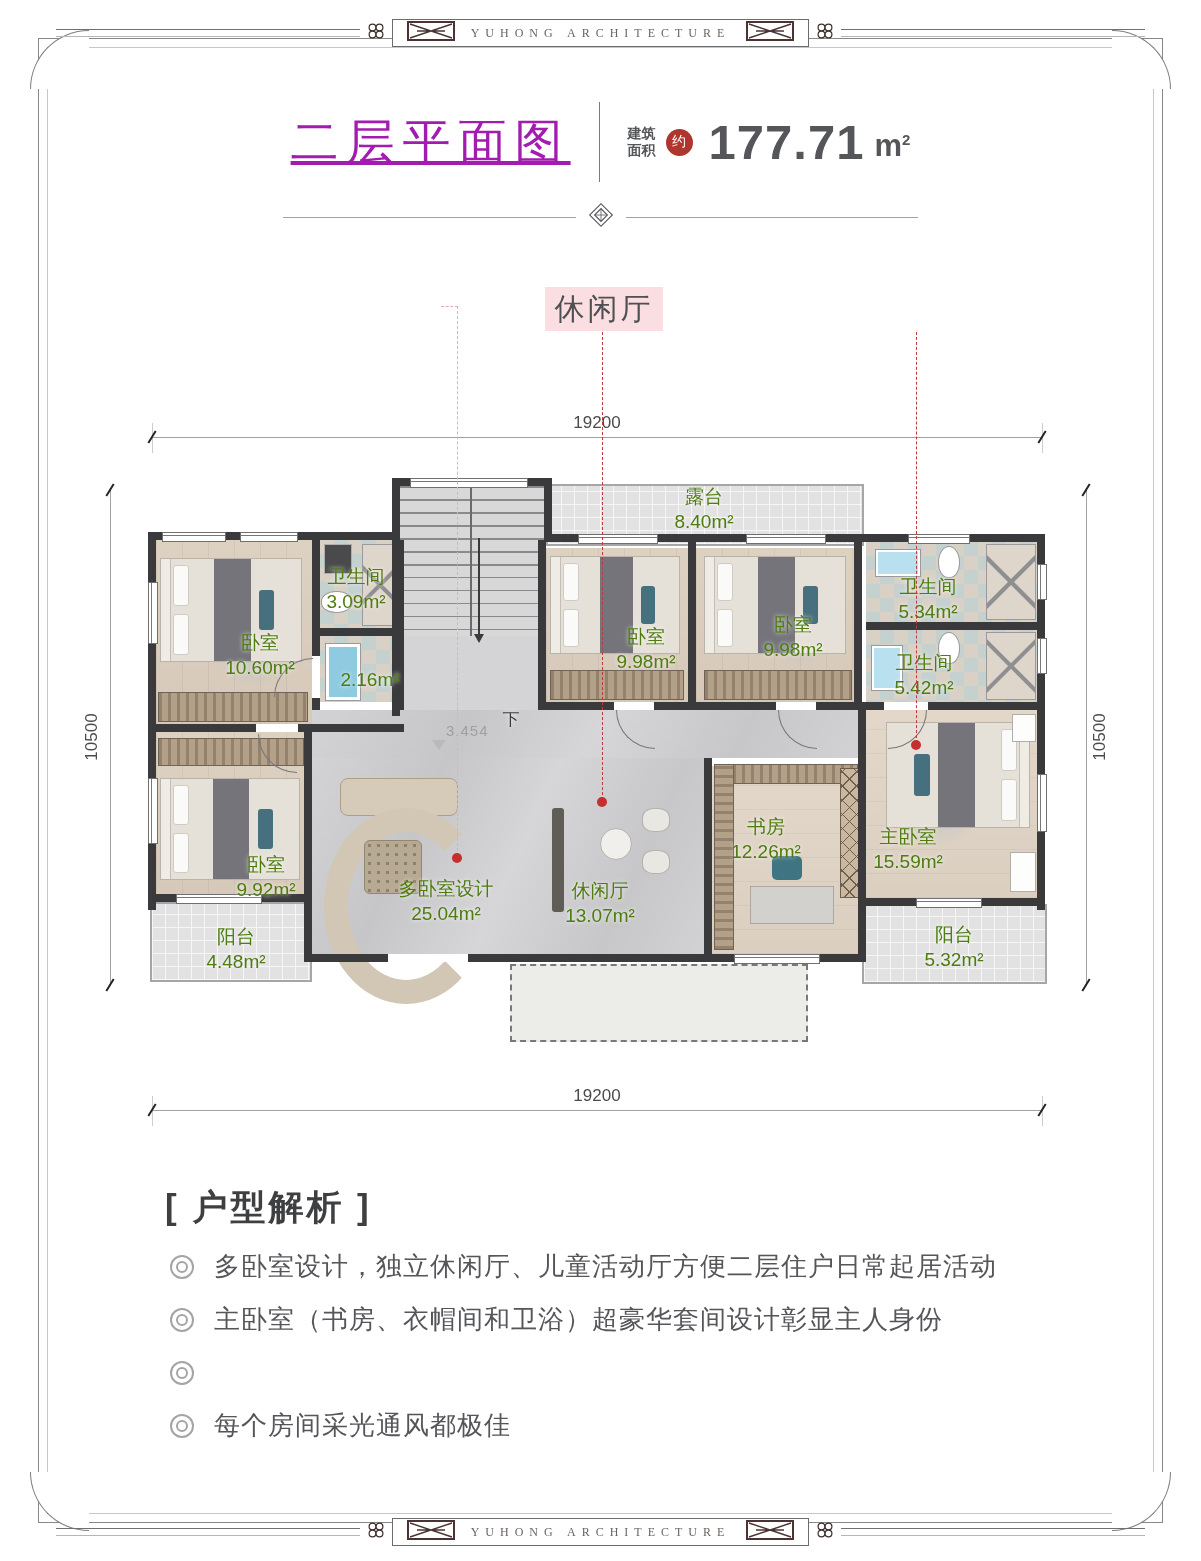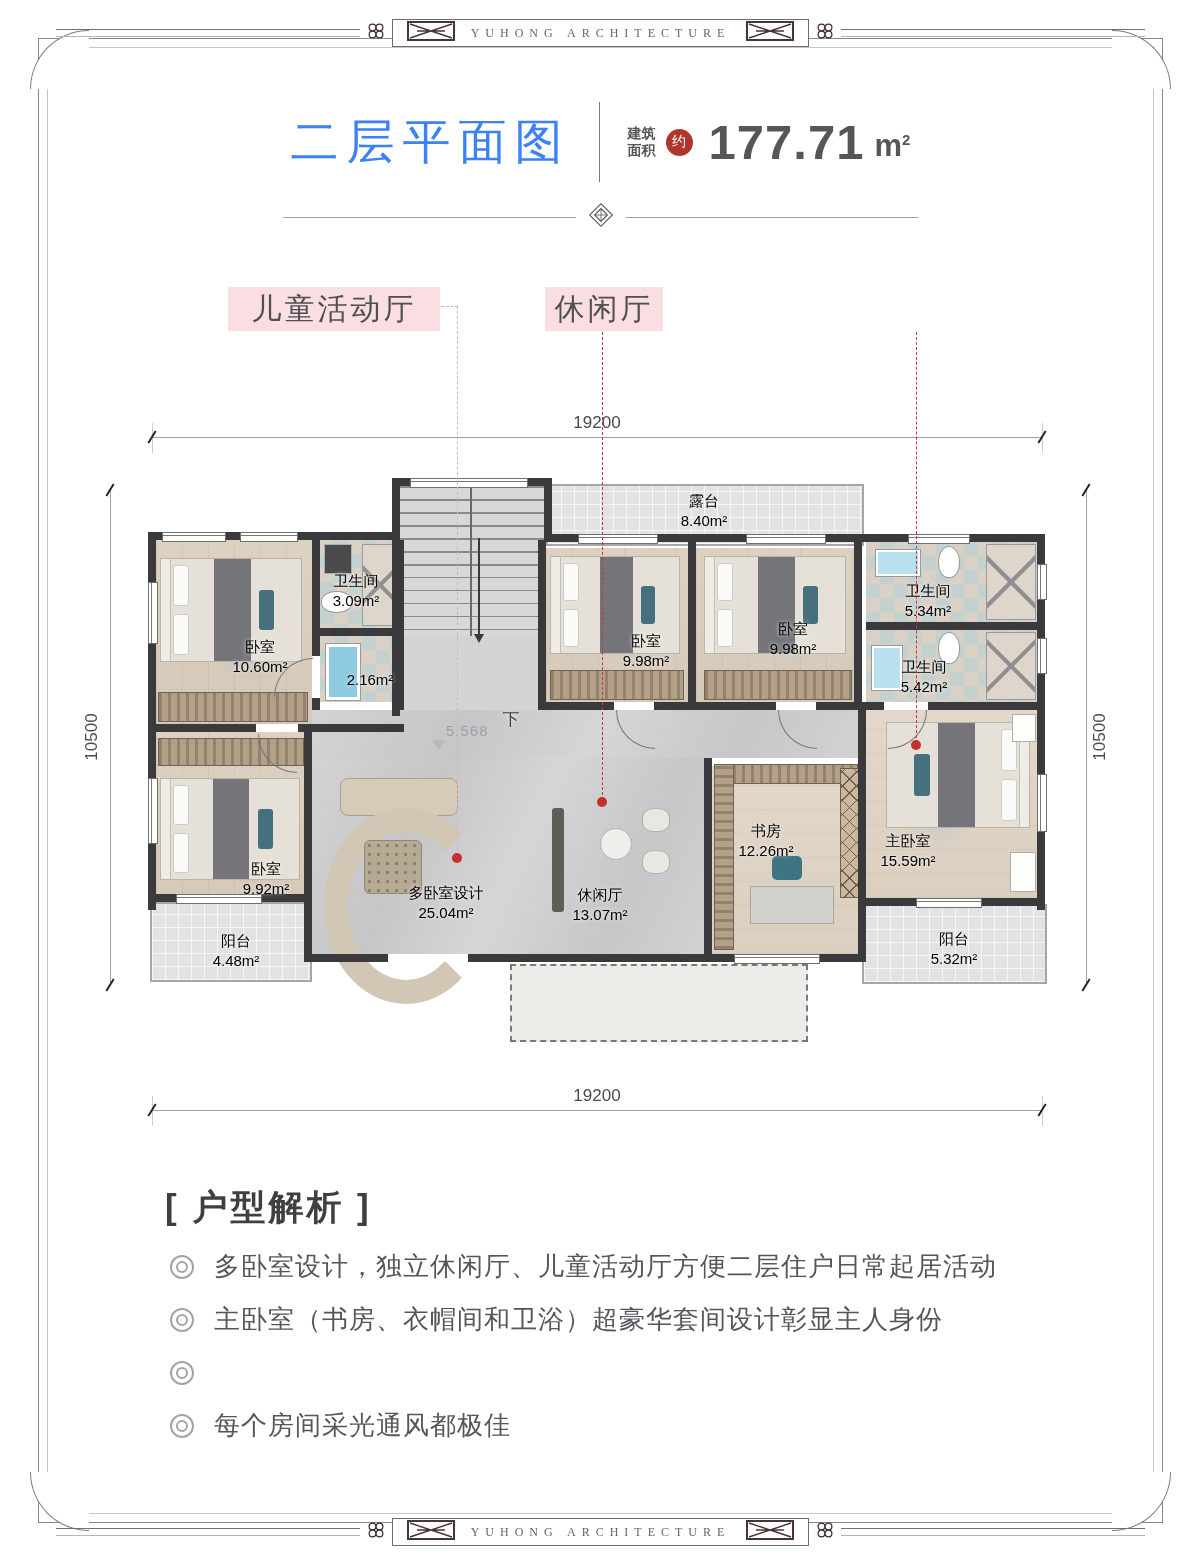--- a/index.html
+++ b/index.html
@@ -16,21 +16,21 @@
   
   .band{position:absolute;left:56px;right:56px;height:30px;display:flex;align-items:center;z-index:30;background:transparent;}
   .band-top{top:18px;}
   .band-bottom{bottom:14px;}
   .band .line{flex:1;height:6px;border-top:1px solid #6f7072;border-bottom:1px solid #b5b6b8;}
   .band .cbox{border:1px solid #6b6c6e;height:26px;display:flex;align-items:center;gap:16px;padding:0 14px;background:#fff;}
   .brand-text{font-family:"Liberation Serif","DejaVu Serif",serif;font-size:12px;letter-spacing:6px;color:#6b6360;white-space:nowrap;}
   .motif{flex:0 0 auto;margin:0 6px;}
   
   .title-row{position:absolute;top:102px;left:0;width:100%;display:flex;justify-content:center;align-items:center;gap:28px;z-index:5;}
-  .title-cn{font-size:48px;color:#3b82f6;letter-spacing:8px;font-weight:500;}
+  .title-cn{font-size:48px;color:#a21caf;letter-spacing:8px;font-weight:500;text-decoration:underline;}
   .vdiv{width:1px;height:80px;background:#797a7c;}
   .area-group{display:flex;align-items:center;gap:10px;}
   .area-lines{font-size:14px;font-weight:bold;color:#55565a;line-height:1.25;}
   .badge{width:27px;height:27px;border-radius:50%;background:#ae362d;color:#fff;font-size:14px;display:flex;align-items:center;justify-content:center;}
   .area-value{font-size:49px;font-weight:bold;color:#55565a;letter-spacing:1px;margin-left:6px;}
   .area-unit{font-size:31px;font-weight:bold;color:#55565a;align-self:flex-end;padding-bottom:6px;}
   .area-unit sup{font-size:15px;vertical-align:super;}
   .title-div{position:absolute;top:202px;left:283px;right:283px;display:flex;align-items:center;gap:12px;z-index:5;}
   .title-div .dline{flex:1;height:1px;background:#a2a3a5;}
   
@@ -51,21 +51,21 @@
   .wall{position:absolute;background:#3a3a3d;z-index:14;}
   .gap{position:absolute;background:#fff;z-index:15;}
   .win{position:absolute;z-index:16;border:1px solid #6e6f71;background:repeating-linear-gradient(to bottom,#fff 0 2px,#777 2px 3px,#fff 3px 6px);}
   .win.v{background:repeating-linear-gradient(to right,#fff 0 2px,#777 2px 3px,#fff 3px 6px);}
   .wood{position:absolute;z-index:11;background:linear-gradient(#ddd1c2,#d6c9b9);background-image:repeating-linear-gradient(90deg,rgba(90,70,50,.07) 0 1px,transparent 1px 26px),linear-gradient(#ddd1c2,#d6c9b9);}
   .wood2{position:absolute;z-index:11;background:repeating-linear-gradient(0deg,rgba(90,70,50,.06) 0 1px,transparent 1px 24px),linear-gradient(#e2d7c9,#dbcfc0);}
   .tile{position:absolute;z-index:11;background:repeating-conic-gradient(#c5d1cf 0% 25%,#d9d1c6 0% 50%) 0 0/28px 28px;}
   .marble{position:absolute;z-index:11;background:linear-gradient(115deg,#d3d3d5 0%,#c6c6c9 28%,#d6d6d8 52%,#c7c7ca 78%,#d2d2d4 100%);}
   .outdoor{position:absolute;z-index:10;background:#e2e2e3;background-image:repeating-linear-gradient(0deg,rgba(255,255,255,.7) 0 1px,transparent 1px 13px),repeating-linear-gradient(90deg,rgba(255,255,255,.7) 0 1px,transparent 1px 13px);border:2px solid #a6a6a8;}
   .canopy{position:absolute;z-index:9;background:#ecece9;border:2px dashed #77787a;}
-  .room-label{position:absolute;z-index:20;color:#000000;font-size:15px;line-height:1.3;text-align:center;white-space:nowrap;transform:translate(-50%,-50%);text-shadow:0 0 4px rgba(255,255,255,.9);}
+  .room-label{position:absolute;z-index:20;color:#4d7c0f;font-size:19px;line-height:1.3;text-align:center;white-space:nowrap;transform:translate(-50%,-50%);text-shadow:0 0 4px rgba(255,255,255,.9);}
   .stairs{position:absolute;z-index:12;background:#d4d4d6;}
   .treads{position:absolute;z-index:13;background:#d8d8d9;background-image:repeating-linear-gradient(to bottom,#8a8a8d 0 1.5px,transparent 1.5px 13px);}
   .rail{position:absolute;z-index:13;background:#6a6a6d;}
   .stair-arrow-line{position:absolute;z-index:13;width:2px;background:#3a3a3c;}
   .stair-arrow-head{position:absolute;z-index:13;width:0;height:0;border-left:5px solid transparent;border-right:5px solid transparent;border-top:9px solid #3a3a3c;}
   .lvl{position:absolute;z-index:20;color:#9fa0a2;font-size:15px;letter-spacing:1px;}
   .lvl-tri{position:absolute;z-index:20;width:0;height:0;border-left:7px solid transparent;border-right:7px solid transparent;border-top:10px solid #b9babc;}
   .bed{position:absolute;z-index:12;background:#e6e1d8;border:1px solid #b9b4aa;}
   .bed .head{position:absolute;left:0;top:0;bottom:0;width:9px;background:#efece6;border-right:1px solid #c3bfb6;}
   .bed .pil1,.bed .pil2{position:absolute;left:12px;width:14px;height:38%;background:#fafaf8;border:1px solid #cfccc4;border-radius:3px;}
@@ -170,21 +170,20 @@
           <g fill="#fff" stroke="#55565a" stroke-width="1.1">
             <rect x="5" y="5" width="16" height="16" transform="rotate(45 13 13)"></rect>
             <rect x="8.5" y="8.5" width="9" height="9" transform="rotate(45 13 13)"></rect>
             <path d="M13 7 V19 M7 13 H19" stroke-width=".8"></path>
           </g>
         </svg>
     </span>
     <div class="dline"></div>
   </div>
 
-  <div class="callout" style="left:228px;top:287px;width:212px;">儿童活动厅</div>
   <div class="callout" style="left:545px;top:287px;width:118px;">休闲厅</div>
 
   <div class="leader-h" style="left:441px;top:306px;width:17px;"></div>
   <div class="leader-v pink" style="left:457px;top:306px;height:550px;"></div>
   <div class="leader-v" style="left:602px;top:332px;height:468px;"></div>
   <div class="leader-v" style="left:916px;top:332px;height:411px;"></div>
   <div class="dot" style="left:452px;top:853px;"></div>
   <div class="dot" style="left:597px;top:797px;"></div>
   <div class="dot" style="left:911px;top:740px;"></div>
 
@@ -363,21 +362,21 @@
     <div class="tub" style="left:178px;top:166px;width:28px;height:50px;"></div>
 
     <div class="sink" style="left:728px;top:72px;width:40px;height:22px;"></div>
     <div class="toilet" style="left:790px;top:68px;"></div>
     <div class="shower" style="left:838px;top:66px;width:48px;height:74px;"></div>
 
     <div class="sink" style="left:724px;top:168px;width:26px;height:40px;"></div>
     <div class="toilet" style="left:790px;top:154px;"></div>
     <div class="shower" style="left:838px;top:154px;width:48px;height:66px;"></div>
 
-    <div class="lvl" style="left:298px;top:244px;">5.568</div>
+    <div class="lvl" style="left:298px;top:244px;">3.454</div>
     <div class="lvl-tri" style="left:284px;top:262px;"></div>
     <div class="room-label" style="left:363px;top:242px;font-size:17px;color:#3c3c3e;">下</div>
 
     <div class="room-label" style="left:556px;top:32px;"><span>露台</span><br><span>8.40m²</span></div>
     <div class="room-label" style="left:112px;top:178px;"><span>卧室</span><br><span>10.60m²</span></div>
     <div class="room-label" style="left:208px;top:112px;"><span>卫生间</span><br><span>3.09m²</span></div>
     <div class="room-label" style="left:222px;top:202px;"><span>2.16m²</span></div>
     <div class="room-label" style="left:498px;top:172px;"><span>卧室</span><br><span>9.98m²</span></div>
     <div class="room-label" style="left:645px;top:160px;"><span>卧室</span><br><span>9.98m²</span></div>
     <div class="room-label" style="left:780px;top:122px;"><span>卫生间</span><br><span>5.34m²</span></div>

